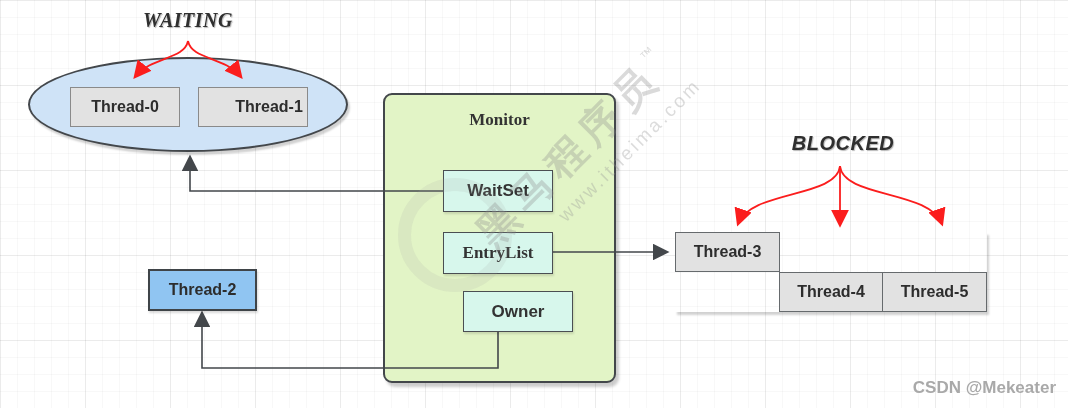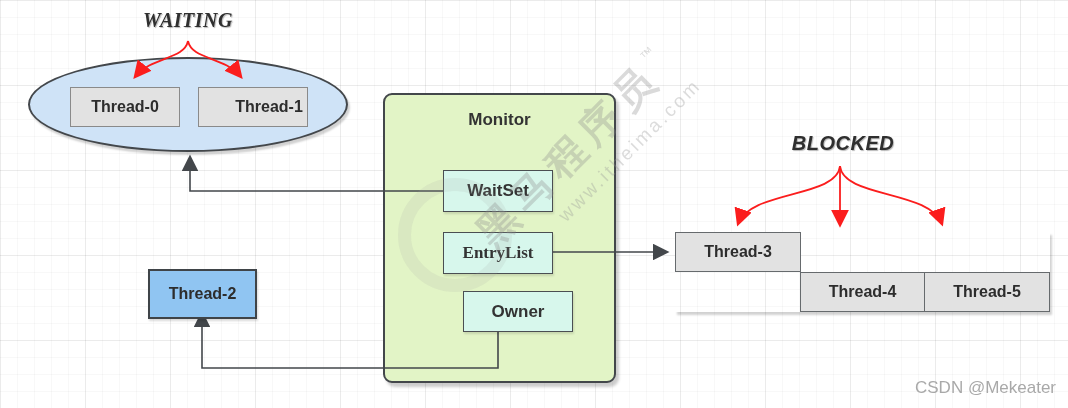--- a/index.html
+++ b/index.html
@@ -33,43 +33,44 @@
     display:flex; align-items:center; justify-content:center;
     background:var(--thread-box-fill); border:1.5px solid #8a8a8a;
     font-weight:bold; font-size:16px; color:#2d2d2d;
     z-index:3;
   }
   .thread-row{
     left:675px; top:232px; display:flex; z-index:3;
     box-shadow:2px 3px 2px rgba(0,0,0,0.18);
   }
   .thread-row .thread-box{
-    width:126px; height:40px; border:1.5px solid #666a6d;
+    width:105px; height:40px; border:1.5px solid #666a6d;
   }
   .thread-row .thread-box + .thread-box{ margin-left:-1.5px;margin-top:40px; }
   .monitor{
     left:383px; top:93px; width:233px; height:290px;
     background:var(--monitor-fill); border:2.5px solid var(--line-dark);
     border-radius:9px; box-shadow:3px 4px 3px rgba(0,0,0,0.2);
     z-index:1;
+    font-family:Liberation Serif, serif;
   }
   .monitor-title{
     position:absolute; left:0; top:15px; width:100%;
     text-align:center; font-weight:bold; font-size:17px; color:#333;
   }
   .inner-box{
     display:flex; align-items:center; justify-content:center;
     width:110px; height:42px;
     background:var(--inner-box-fill); border:1.5px solid #4a4e52;
     font-weight:bold; font-size:17px; color:#333;
     box-shadow:1px 2px 2px rgba(0,0,0,0.12);
     z-index:3;
   }
   .owner-thread{
-    left:148px; top:269px; width:109px; height:50px;
+    left:148px; top:269px; width:109px; height:42px;
     display:flex; align-items:center; justify-content:center;
     background:var(--owner-thread-fill); border:2px solid #3f4448;
     font-weight:bold; font-size:16px; color:#2d2d2d;
     box-shadow:1px 2px 2px rgba(0,0,0,0.15);
     z-index:3;
   }
   .overlay{ position:absolute; left:0; top:0; z-index:2; pointer-events:none; }
   .conn{ stroke:var(--line-dark); stroke-width:1.6; fill:none; }
   .red-arrow{ stroke:var(--arrow-red); stroke-width:1.8; fill:none; }
   .mk-dark path{ fill:var(--line-dark); }
@@ -79,21 +80,21 @@
     z-index:4; white-space:nowrap; text-align:left; pointer-events:none;
   }
   .wm-line1{ font-size:40px; font-weight:bold; letter-spacing:8px; color:rgba(140,140,140,0.32); }
   .wm-tm{ font-size:14px; vertical-align:24px; color:rgba(140,140,140,0.32); }
   .wm-line2{ font-size:19px; letter-spacing:3px; color:rgba(150,150,150,0.33); margin-left:70px; margin-top:2px; }
   .wm-ring{
     left:398px; top:178px; width:114px; height:114px; border-radius:50%;
     border:13px solid rgba(160,160,160,0.14); z-index:4; pointer-events:none;
   }
   .credit{
-    right:12px; bottom:10px; font-size:17px; color:#a9a9a9; z-index:5;
+    right:12px; bottom:10px; font-size:17px; color:#a9a9a9; z-index:5;font-weight:bold;
   }
 </style>
 </head>
 <body>
 
 <div class="canvas">
 
   <div class="abs state-title" style="left:100px; top:9px; width:176px;font-family:Liberation Serif, serif;">WAITING</div>
 
   <div class="abs ellipse"></div>

